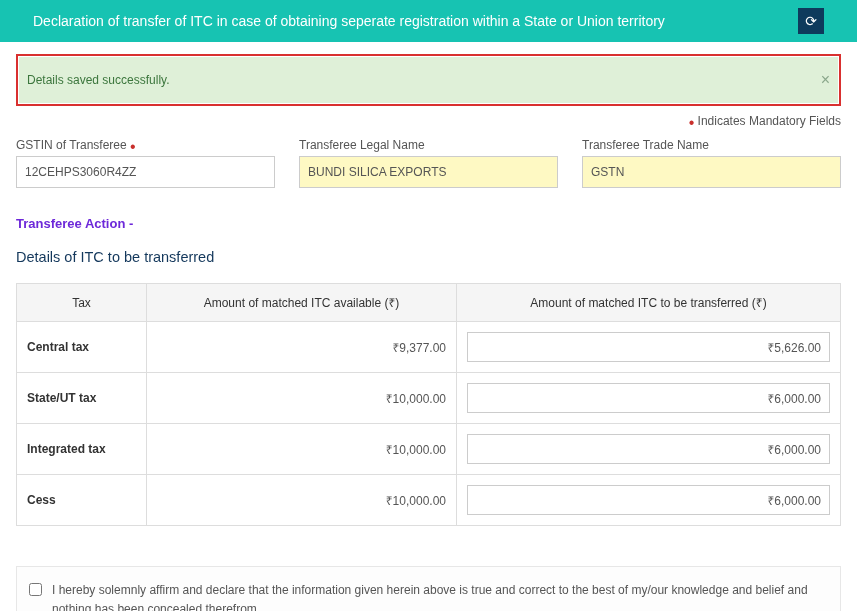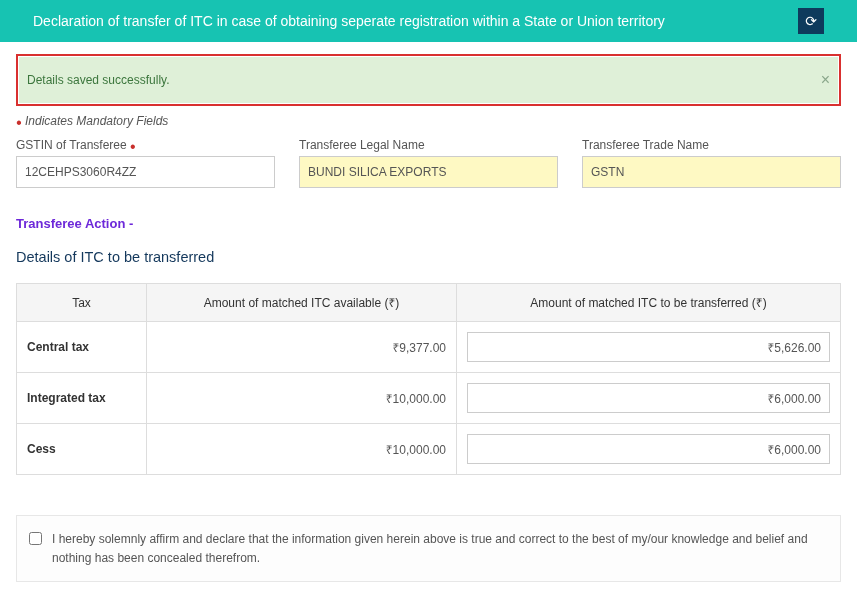--- a/index.html
+++ b/index.html
@@ -28,21 +28,21 @@
   .alert-success {
     background: #dff0d8;
     color: #3c763d;
     padding: 14px 8px;
     display: flex;
     justify-content: space-between;
     align-items: center;
     font-size: 12px;
   }
   .alert-close { color: #8aa78b; font-size: 16px; cursor: pointer; }
-  .mandatory-note { font-size: 12px; color: #555; margin: 0 0 10px 0; font-style: italic; }
+  .mandatory-note { text-align: right; font-size: 12px; color: #555; margin: 0 0 10px 0; }
   .red-dot { color: #c9302c; font-size: 16px; line-height: 0; position: relative; top: 3px; }
   .form-row { display: flex; gap: 24px; margin-bottom: 28px; }
   .form-col { flex: 1; }
   .form-label { font-size: 12px; color: #555; margin-bottom: 4px; display: block; }
   .form-input {
     width: 100%;
     height: 32px;
     border: 1px solid #ccc;
     padding: 0 8px;
     font-size: 12px;
@@ -136,20 +136,25 @@
           <th>Amount of matched ITC to be transferred (₹)</th>
         </tr>
       </thead>
       <tbody>
         <tr>
           <td class="tax-col">Central tax</td>
           <td class="amt-col">₹9,377.00</td>
           <td class="inp-col"><input class="cell-input" value="₹5,626.00" style=""></td>
         </tr>
         <tr>
+          <td class="tax-col">State/UT tax</td>
+          <td class="amt-col">₹10,000.00</td>
+          <td class="inp-col"><input class="cell-input" value="₹6,000.00" style=""></td>
+        </tr>
+        <tr>
           <td class="tax-col">Integrated tax</td>
           <td class="amt-col">₹10,000.00</td>
           <td class="inp-col"><input class="cell-input" value="₹6,000.00" style=""></td>
         </tr>
         <tr>
           <td class="tax-col">Cess</td>
           <td class="amt-col">₹10,000.00</td>
           <td class="inp-col"><input class="cell-input" value="₹6,000.00" style=""></td>
         </tr>
       </tbody>

